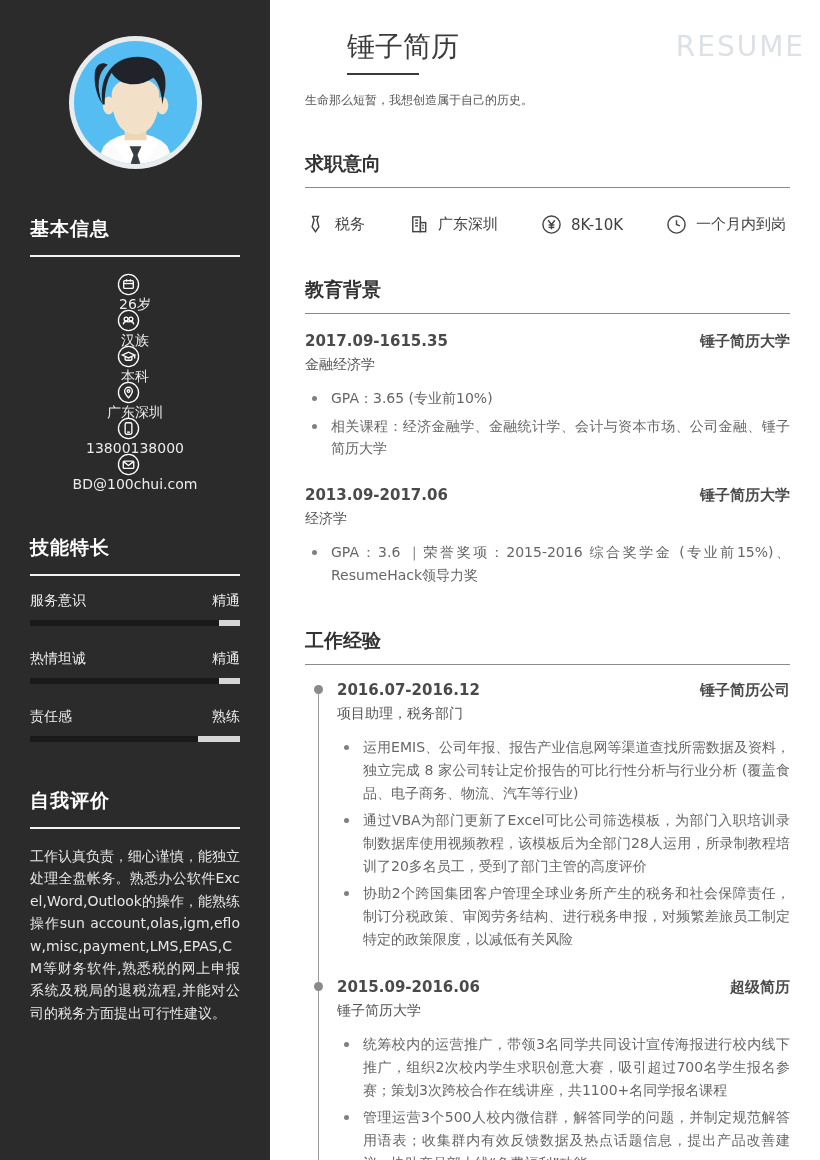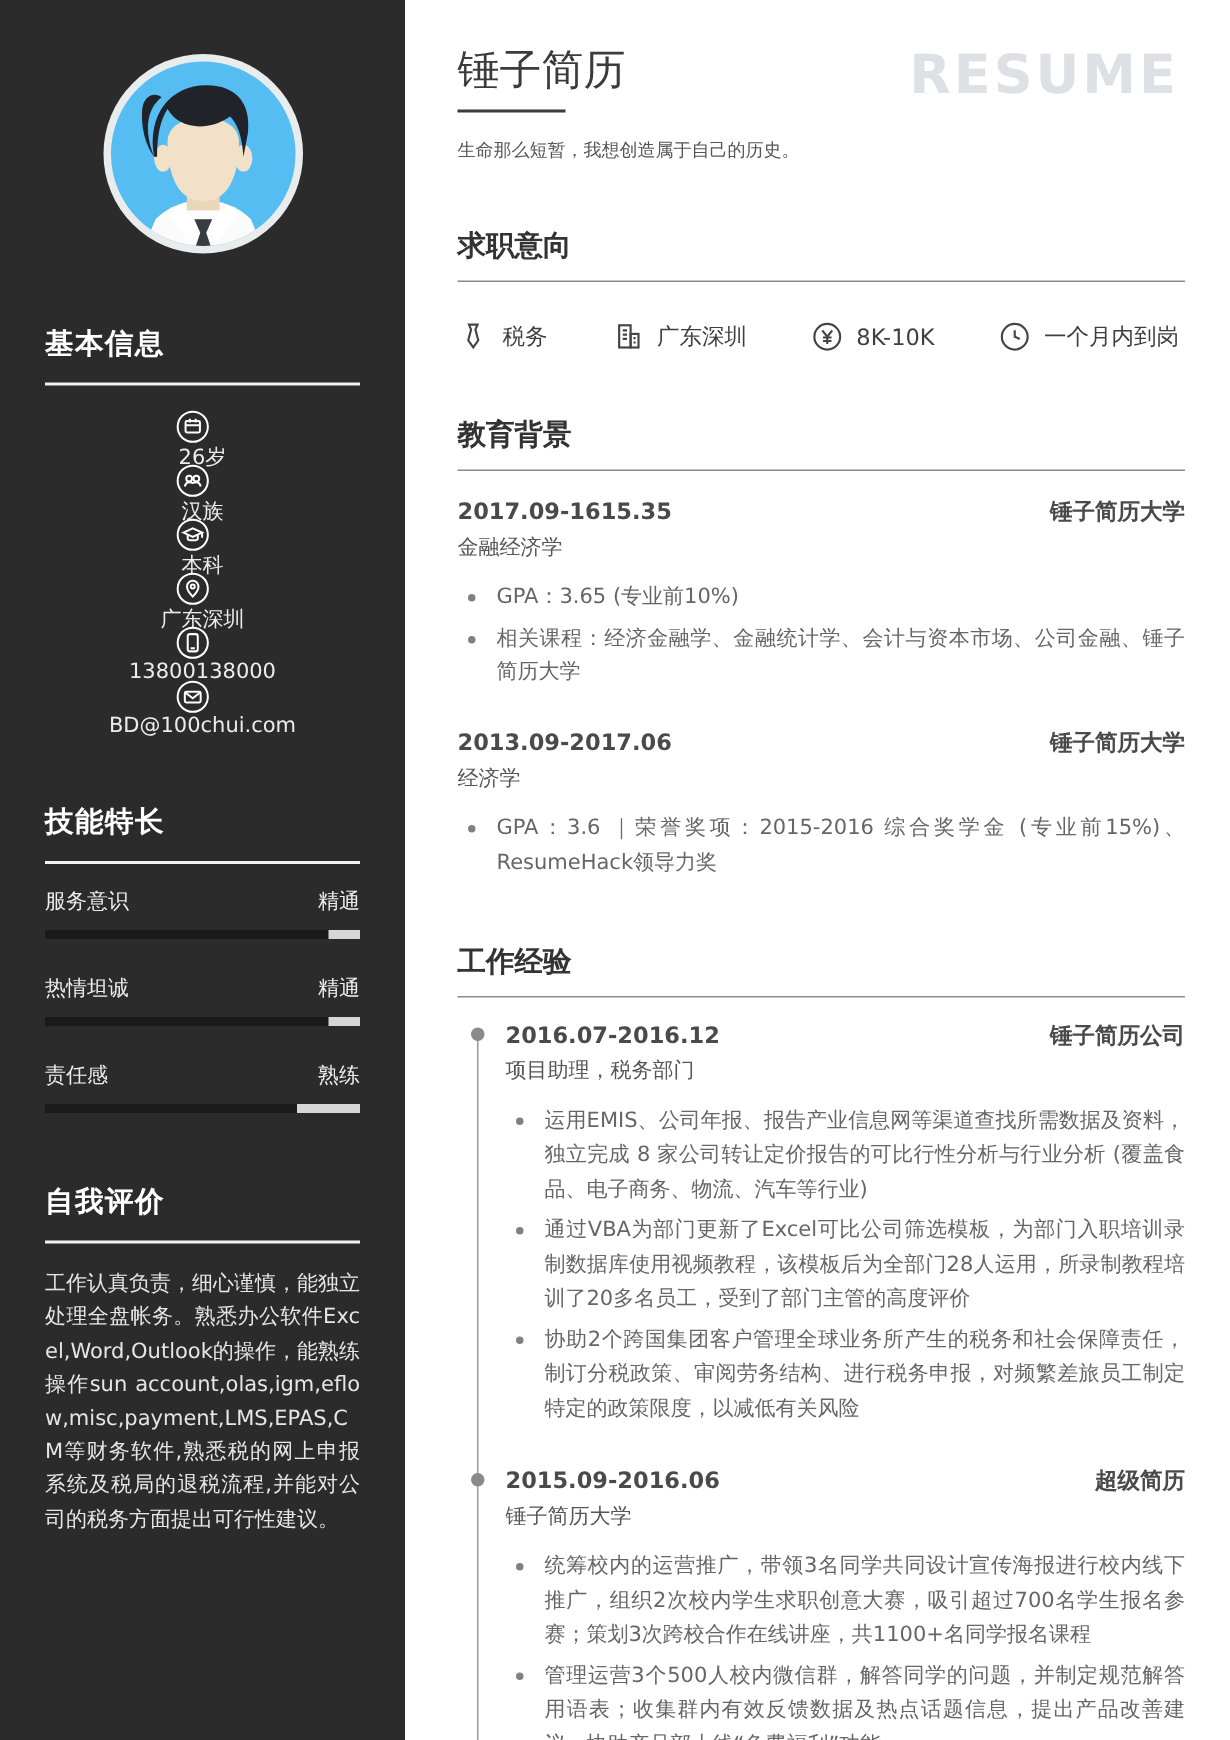--- a/index.html
+++ b/index.html
@@ -32,24 +32,24 @@
   .skill-name { font-size:14px; color:#ededed; }
   .skill-level { font-size:14px; color:#ededed; }
   .skill-bar { margin-top:10px; height:6px; background:#1a1a1a; position:relative; }
   .bar-thumb { position:absolute; right:0; top:0; height:6px; background:#d6d6d6; }
 
   .self-eval-text { font-size:14px; line-height:1.6; color:#e6e6e6; text-align:justify; word-break:break-all; }
 
   
   .main { flex:1; padding:28px 30px 30px 35px; position:relative; }
   .watermark {
-    position:absolute; top:30px; right:34px; font-size:36px; font-weight:bold;
+    position:absolute; top:30px; right:15px; font-size:28px; font-weight:normal;
     color:#dde1e5; letter-spacing:2px;
   }
-  .page-title { font-size:28px; font-weight:500; color:#3b3b3b; display:inline-block; position:relative; }
+  .page-title { font-size:28px; font-weight:500; color:#3b3b3b; display:inline-block; position:relative;margin-left:42px; }
   .page-title::after { content:""; position:absolute; left:0; bottom:-9px; width:72px; height:2px; background:#3b3b3b; }
   .motto { margin-top:26px; font-size:12px; color:#555; }
 
   .section { margin-top:42px; }
   .section-title {
     font-size:19px; font-weight:bold; color:#333;
     padding-bottom:10px; border-bottom:1px solid #8a8a8a;
   }
   .intent-row { display:flex; justify-content:space-between; margin-top:26px; padding-right:4px; }
   .intent-item { display:flex; align-items:center; }

